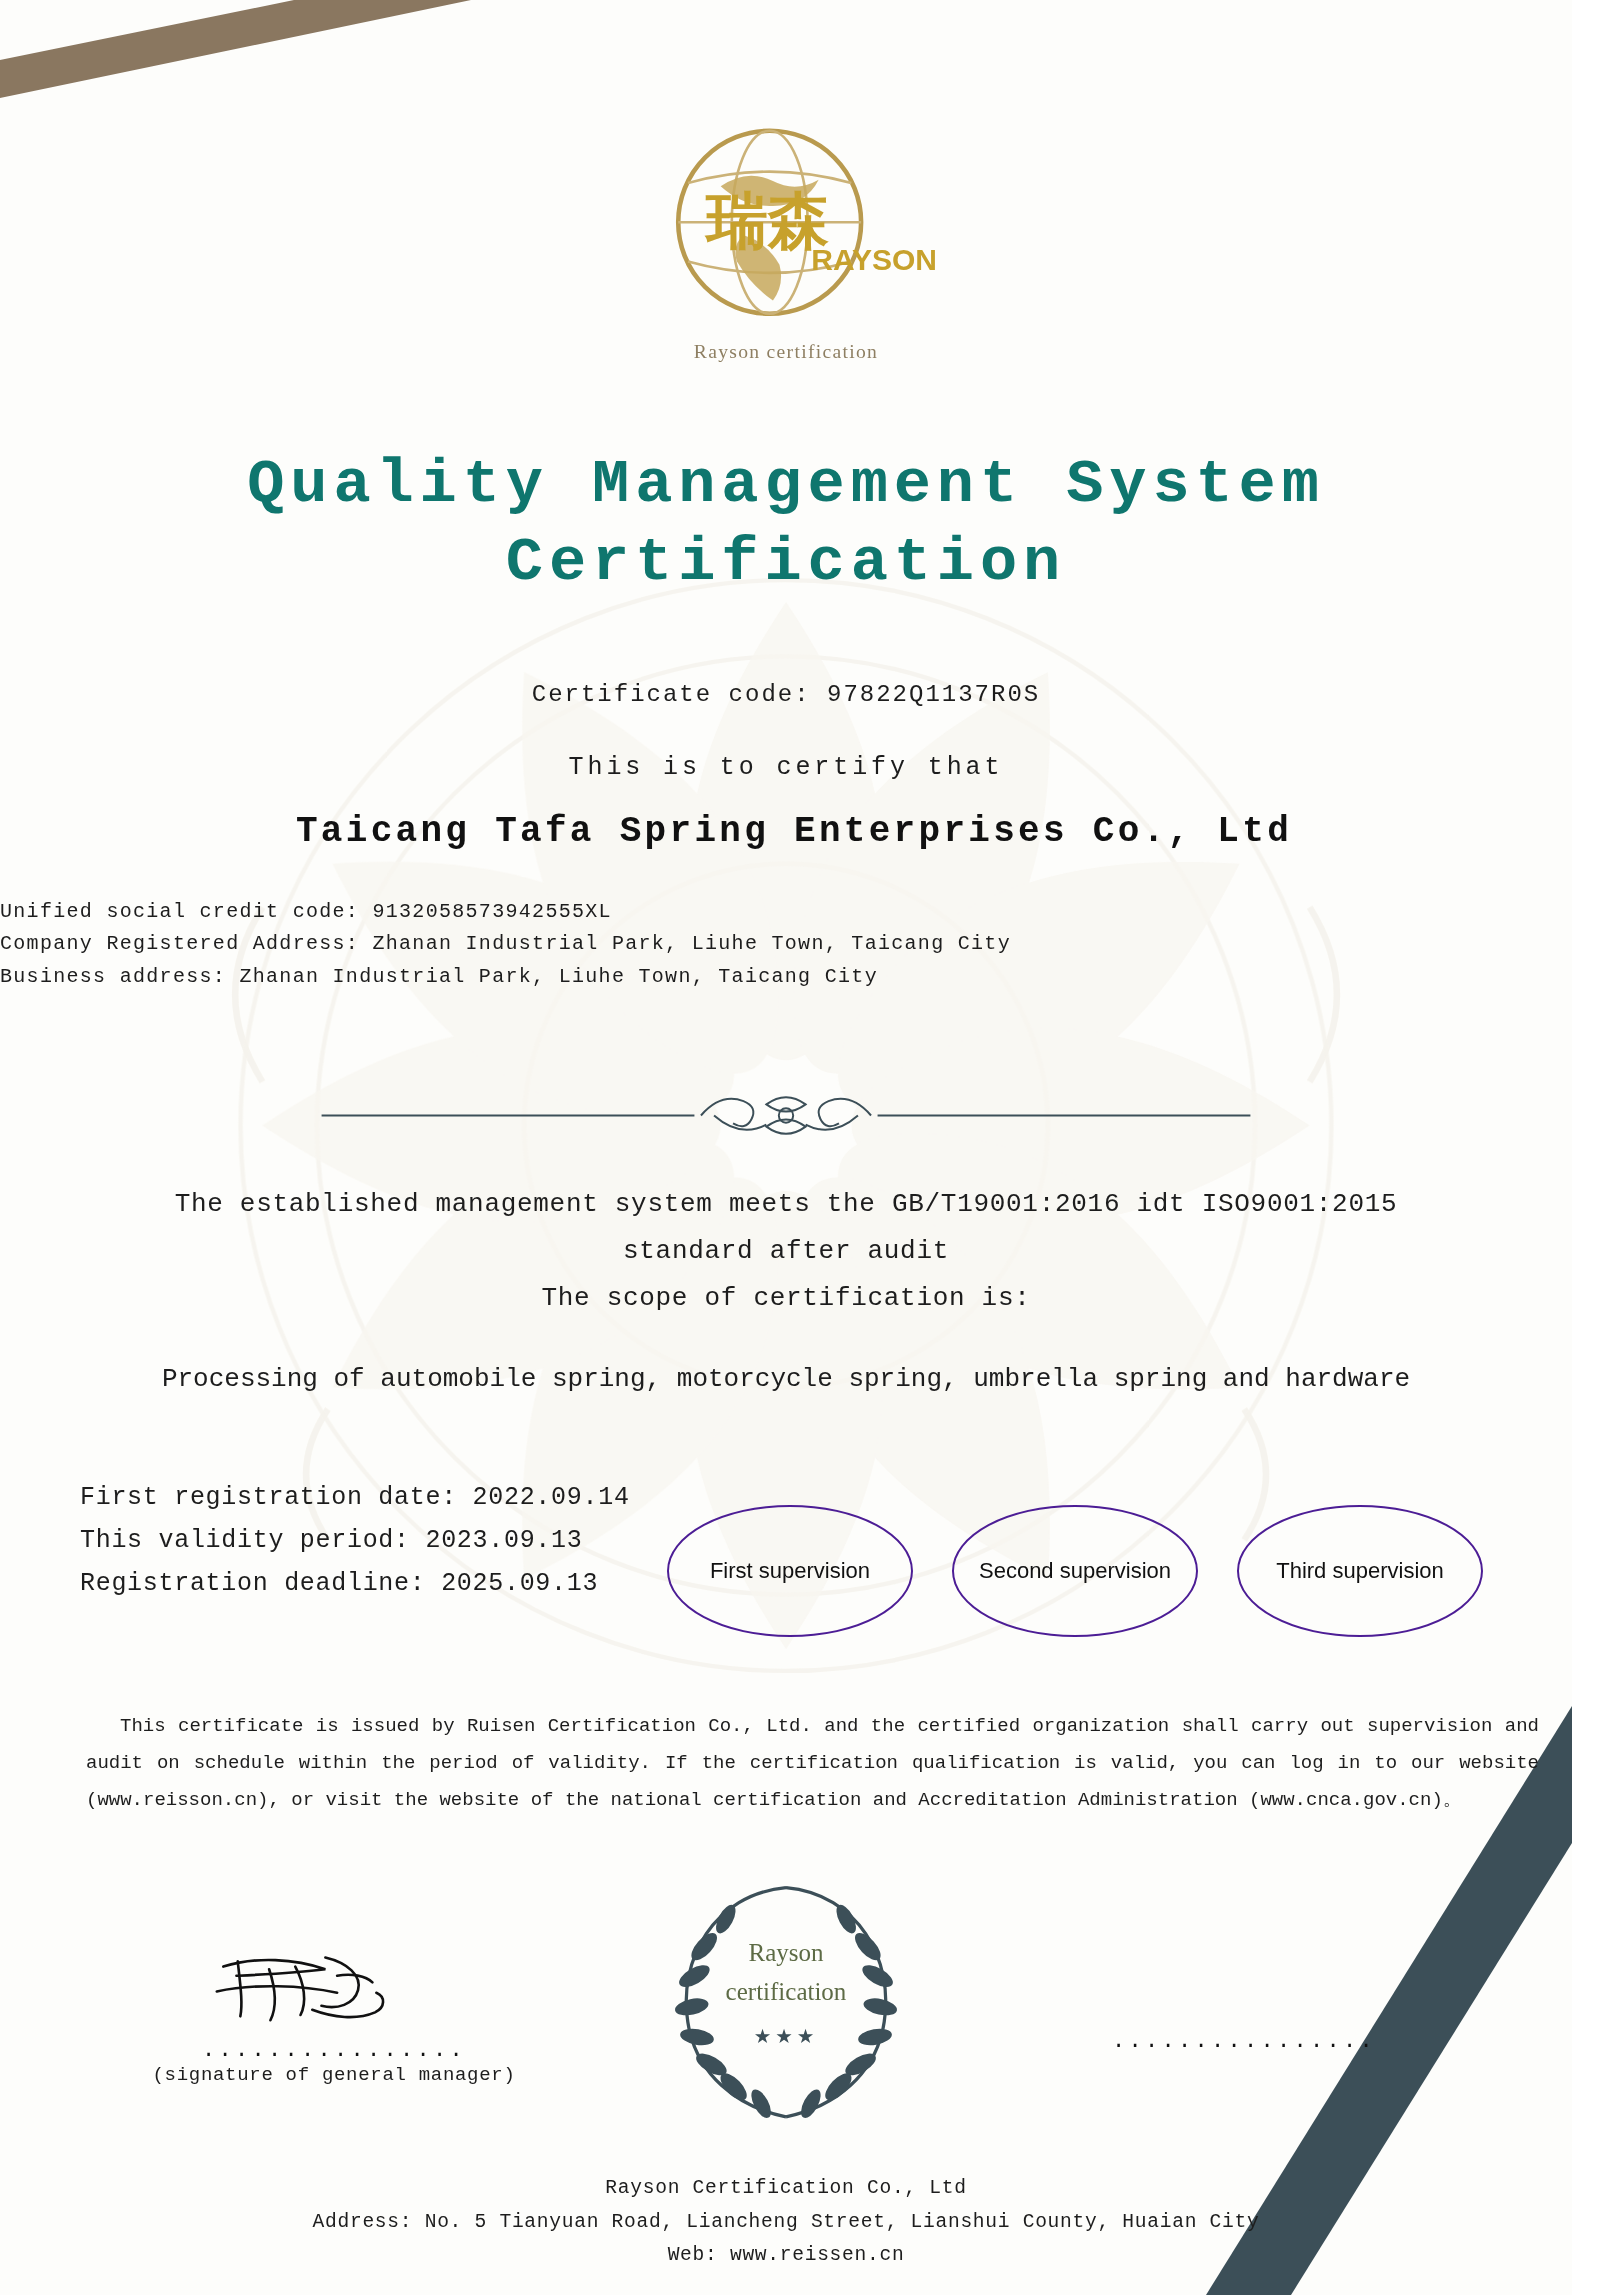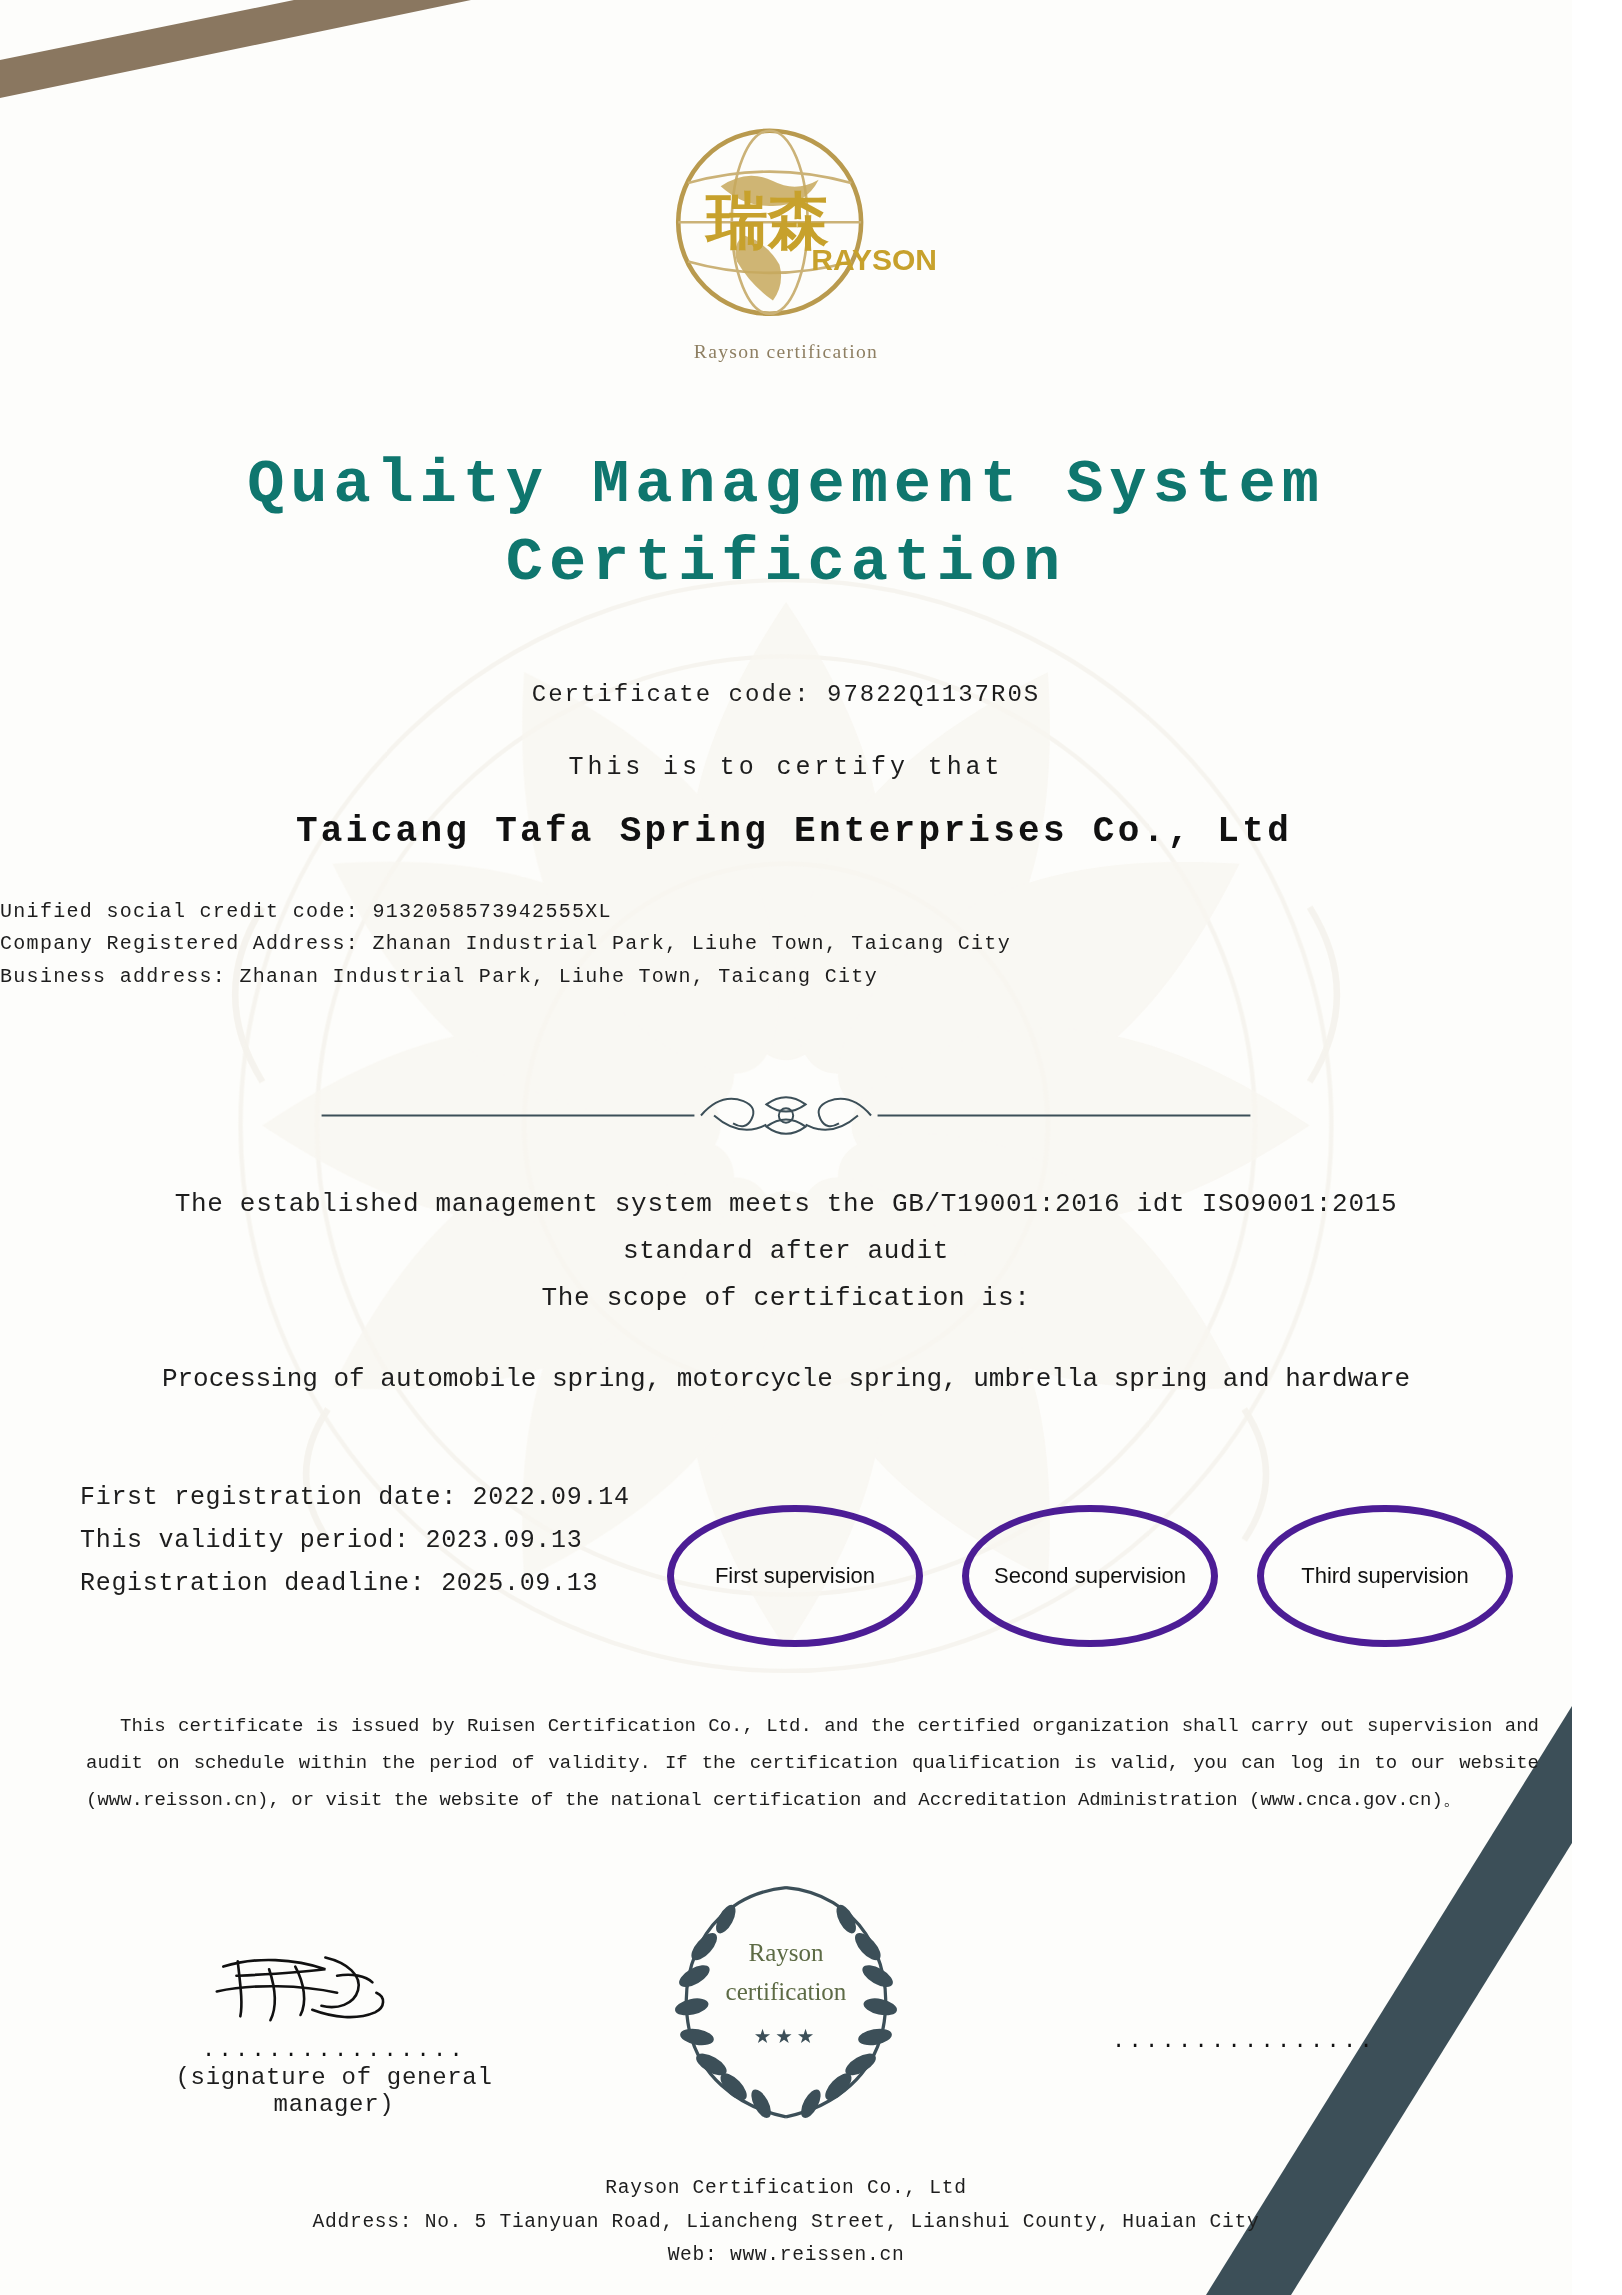--- a/index.html
+++ b/index.html
@@ -189,21 +189,21 @@
   .supervisions {
     position: absolute;
     top: 1505px;
     left: 667px;
     display: flex;
     gap: 39px;
   }
   .sup-ellipse {
     width: 242px;
     height: 128px;
-    border: 7px solid #4c1d95;
+    border: 2px solid #4c1d95;
     border-radius: 50%;
     display: flex;
     align-items: center;
     justify-content: center;
     font-family: "Liberation Sans", sans-serif;
     font-size: 22px;
     color: #111;
   }
 
   
@@ -264,21 +264,21 @@
   .sig-dots {
     margin-top: 3.9px;
     font-family: "Liberation Mono", monospace;
     font-size: 22px;
     letter-spacing: 3.3px;
     color: #111;
   }
   .sig-label {
     margin-top: 1.3px;
     font-family: "Liberation Mono", monospace;
-    font-size: 24px;
+    font-size: 19px;
     letter-spacing: 0.7px;
     color: #1d1d1d;
   }
   .right-dots {
     position: absolute;
     top: 2029px;
     left: 1112px;
     width: 249px;
     font-family: "Liberation Mono", monospace;
     font-size: 22px;

